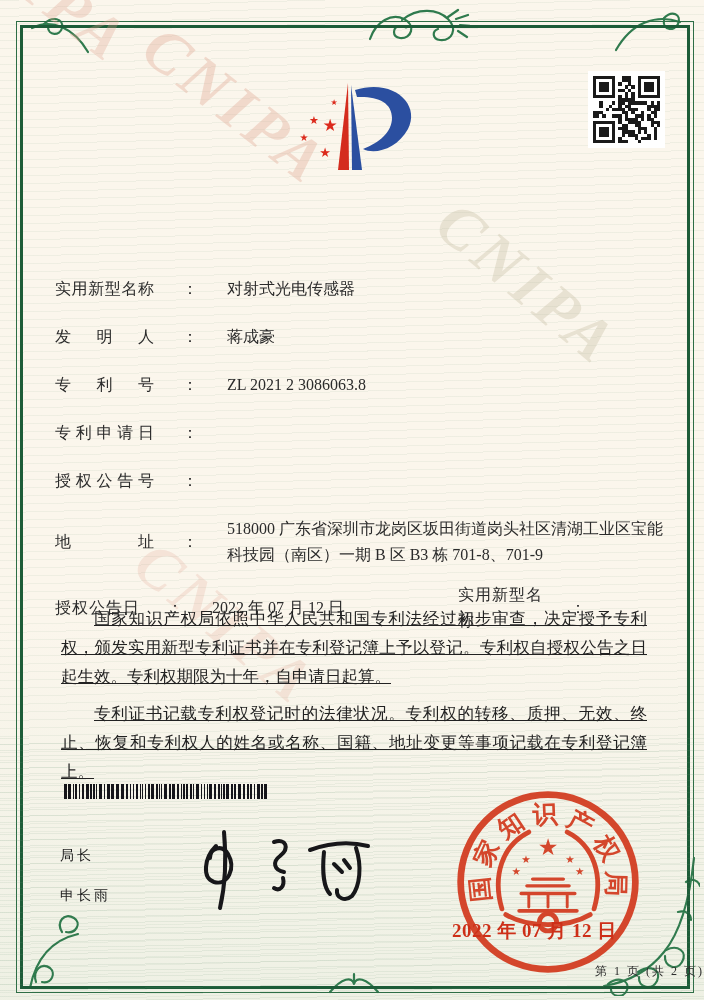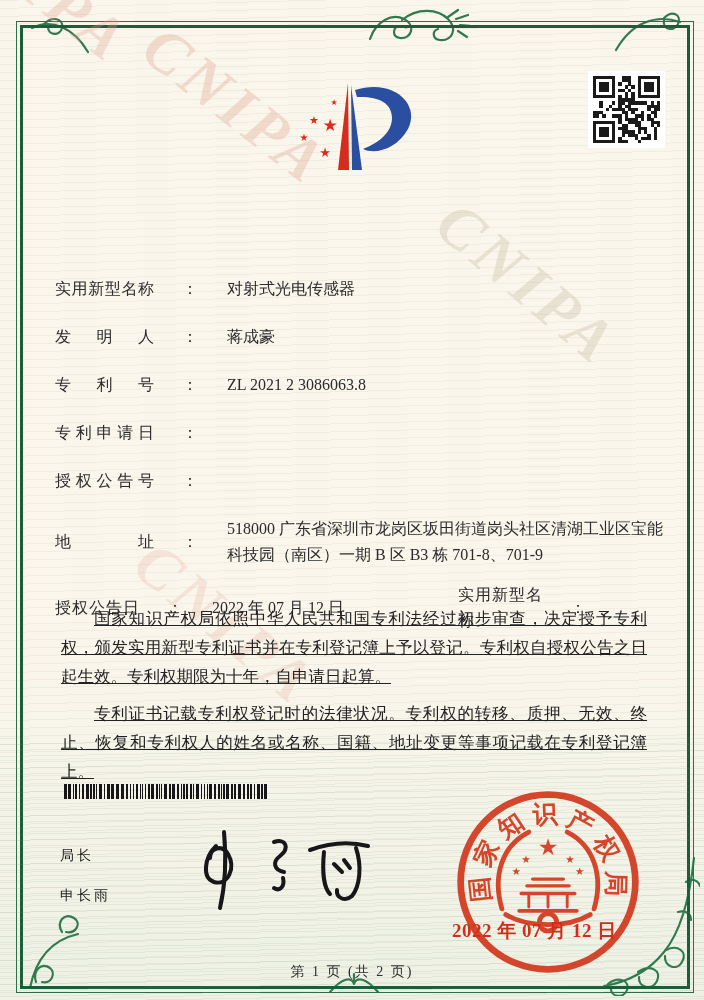--- a/index.html
+++ b/index.html
@@ -61,21 +61,21 @@
 
   .signer{position:absolute;left:60px;top:836px;font-size:14px;letter-spacing:3px;color:#1e1e1e;line-height:40px;}
   .sig{position:absolute;left:186px;top:824px;}
   .sig path{fill:none;stroke:#17171a;stroke-width:4;stroke-linecap:round;stroke-linejoin:round;}
 
   .seal{position:absolute;left:452px;top:786px;opacity:0.93;}
   .seal-date{
     position:absolute;left:452px;top:918px;width:180px;color:#cd2f18;
     font-size:19px;font-weight:bold;letter-spacing:0.5px;white-space:nowrap;
   }
-  .footer{position:absolute;left:0;right:0;top:963px;text-align:center;font-size:14px;letter-spacing:2px;color:#2e2e2e;}
+  .footer{position:absolute;left:0;right:0;top:963px;text-align:right;font-size:12px;letter-spacing:2px;color:#2e2e2e;}
 </style>
 </head>
 <body>
 
 <div id="page">
 
   <svg class="orn" style="left:366px;top:5px" width="104" height="45" viewBox="0 0 104 45">
     <path d="M4 34 C10 16 26 8 38 14 C50 20 46 34 34 33 C26 32 26 22 34 21"></path>
     <path d="M36 15 C52 2 72 4 82 14 C92 24 86 36 74 35 C66 34 66 26 72 24"></path>
     <path d="M82 12 l10 -7 M90 14 l12 -4 M94 20 l11 1 M92 26 l9 6"></path>

